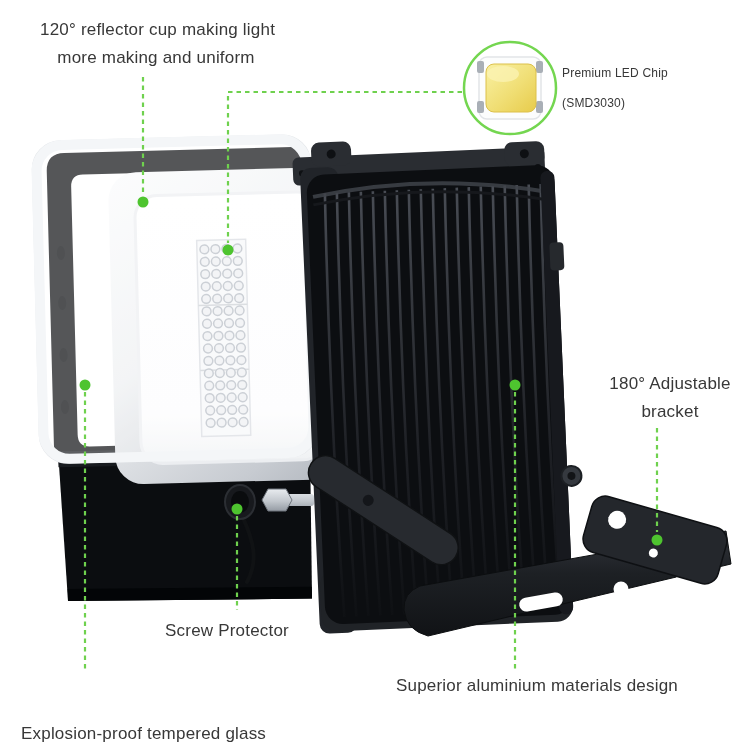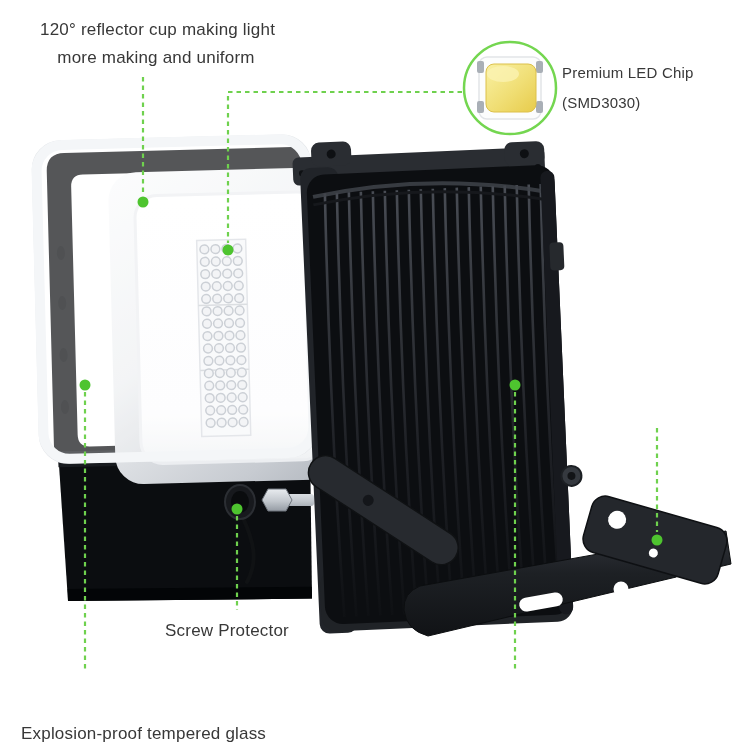--- a/index.html
+++ b/index.html
@@ -249,30 +249,35 @@
     <circle cx="237" cy="509" r="5.5"></circle>
     <circle cx="85" cy="385" r="5.5"></circle>
   </g>
 </svg>
 
 <div class="label center" style="left:28px;top:16px;width:232px;">
   <div>120° reflector cup making light</div>
   <div>more making and uniform</div>
 </div>
 
-<div class="label" style="left:562px;top:58px;line-height:30px;font-size:15px;">
+<div class="label" style="left:562px;top:58px;line-height:30px;font-size:12px;">
   <div>Premium LED Chip</div>
   <div>(SMD3030)</div>
 </div>
 
+<div class="label center" style="left:586px;top:370px;width:144px;">
+  <div>180° Adjustable</div>
+  <div>bracket</div>
+</div>
 
 <div class="label center" style="left:142px;top:617px;width:146px;">
   <div>Screw Protector</div>
 </div>
 
 <div class="label" style="left:21px;top:679px;line-height:29px;margin-top:40px;">
   <div>Explosion-proof tempered glass</div>
 </div>
 
 <div class="label center" style="left:384px;top:672px;width:266px;">
+  <div>Superior aluminium materials design</div>
 </div>
 
 </div>
 
 </body></html>

